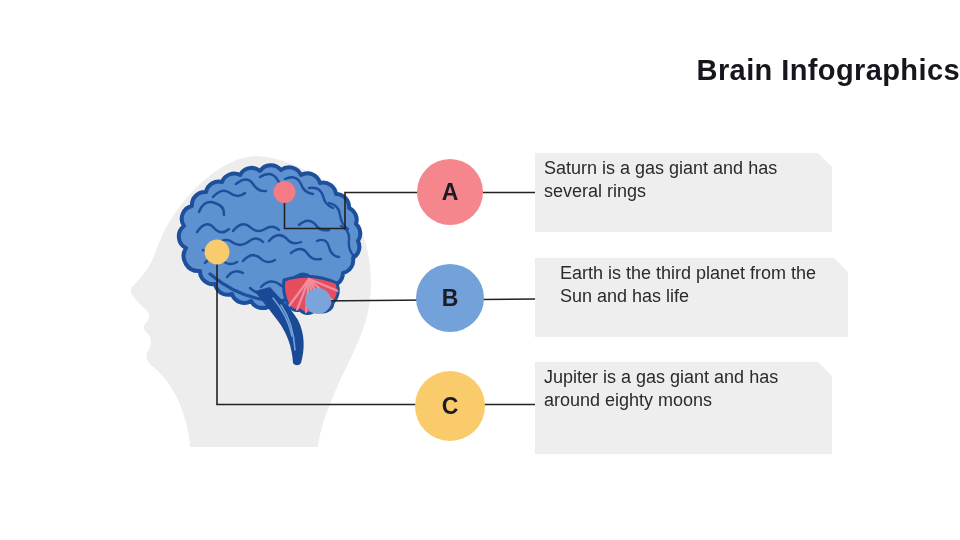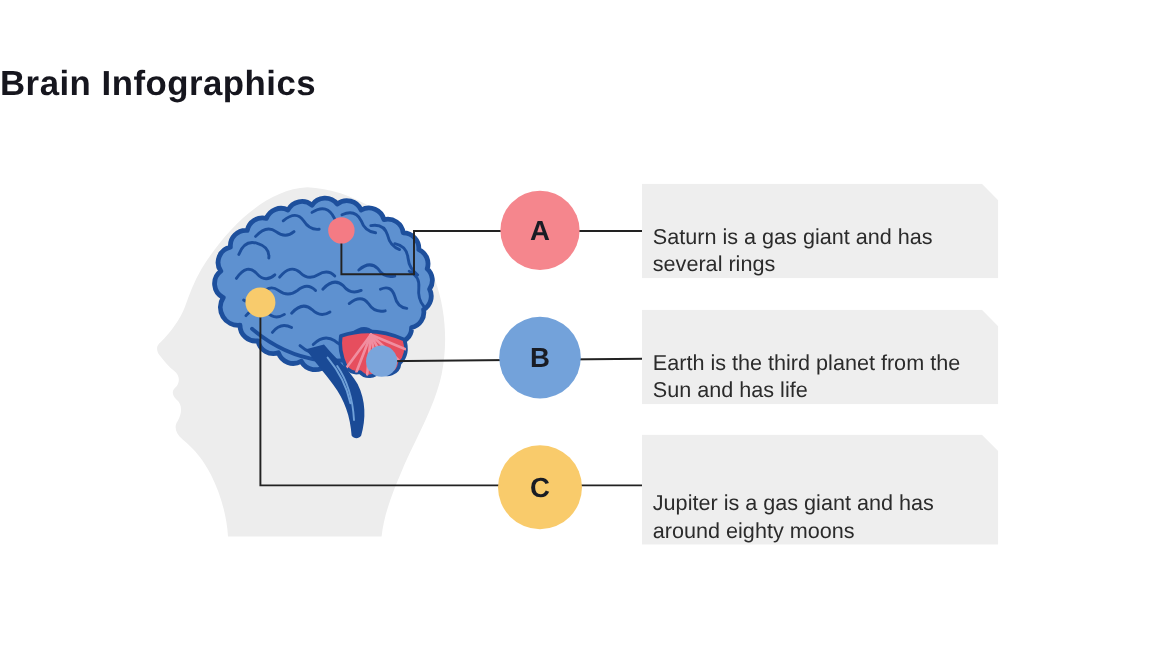--- a/index.html
+++ b/index.html
@@ -1,38 +1,38 @@
 <!DOCTYPE html>
 <html><head>
 <meta charset="utf-8">
 <style>
   html,body{margin:0;padding:0;background:#fff;}
   .slide{
     position:relative;width:960px;height:540px;background:#ffffff;overflow:hidden;
     font-family:"Liberation Sans", sans-serif;
   }
   .title{
-    position:absolute;left:0;right:0;top:54px;text-align:left;
+    position:absolute;left:0;right:0;top:54px;text-align:right;
     font-size:29px;font-weight:800;letter-spacing:.4px;color:#16161e;
   }
   .art{position:absolute;left:0;top:0;width:960px;height:540px;}
   .badge{
     position:absolute;border-radius:50%;display:flex;align-items:center;justify-content:center;
     font-size:23px;font-weight:700;color:#191c24;z-index:3;
   }
   .badge-a{left:417px;top:159px;width:66px;height:66px;background:#f5868d;}
   .badge-b{left:416px;top:264px;width:68px;height:68px;background:#73a2da;}
   .badge-c{left:415px;top:371px;width:70px;height:70px;background:#f9cb6b;}
   .card{
     position:absolute;left:535px;width:297px;background:#eeeeee;z-index:2;
-    display:flex;align-items:flex-end;
+    display:flex;align-items:flex-start;
     clip-path:polygon(0 0, calc(100% - 14px) 0, 100% 14px, 100% 100%, 0 100%);
   }
   .card-a{top:153px;height:79px;}
-  .card-b{top:258px;height:79px;}
+  .card-b{top:258px;height:79px;padding-left:16px;}
   .card-c{top:362px;height:92px;}
   .card .desc{
     padding:4px 12px 0 9px;font-size:18px;line-height:23px;color:#2b2b2b;
     white-space:pre-line;
   }
 </style>
 </head>
 <body>
 
 <div class="slide">

